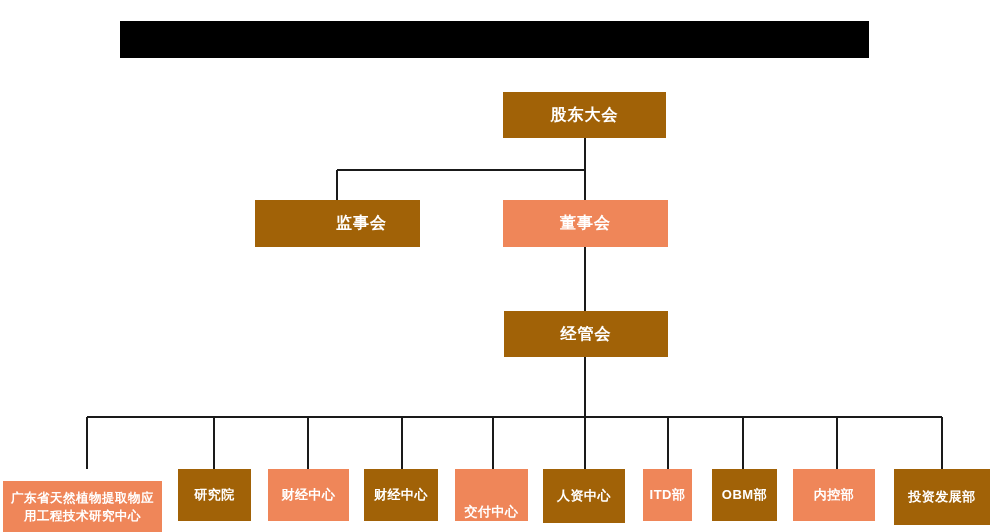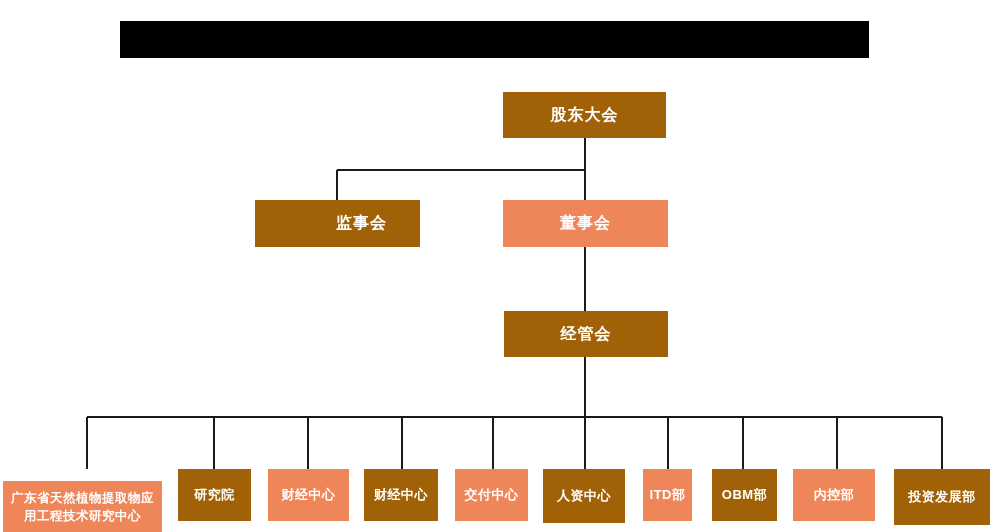--- a/index.html
+++ b/index.html
@@ -52,21 +52,21 @@
   }
   
   .n-shareholders { left: 503px; top: 92px;  width: 163px; height: 46px; }
   .n-supervisors  { left: 255px; top: 200px; width: 165px; height: 47px; padding-left: 48px; }
   .n-directors    { left: 503px; top: 200px; width: 165px; height: 47px; }
   .n-management   { left: 504px; top: 311px; width: 164px; height: 46px; }
   .n-d0 { left: 3px;   top: 469px; width: 159px; height: 52px; margin-top: 12px; }
   .n-d1 { left: 178px; top: 469px; width: 73px;  height: 52px; }
   .n-d2 { left: 268px; top: 469px; width: 81px;  height: 52px; }
   .n-d3 { left: 364px; top: 469px; width: 74px;  height: 52px; }
-  .n-d4 { left: 455px; top: 469px; width: 73px;  height: 52px; }
+  .n-d4 { left: 455px; top: 469px; width: 73px;  height: 52px; align-items: flex-end; }
   .n-d5 { left: 543px; top: 469px; width: 82px;  height: 54px; align-items: center; }
   .n-d6 { left: 643px; top: 469px; width: 49px;  height: 52px; }
   .n-d7 { left: 712px; top: 469px; width: 65px;  height: 52px; }
   .n-d8 { left: 793px; top: 469px; width: 82px;  height: 52px; }
   .n-d9 { left: 894px; top: 469px; width: 96px;  height: 56px; }
 </style>
 </head>
 <body>
 
 <div class="canvas">

